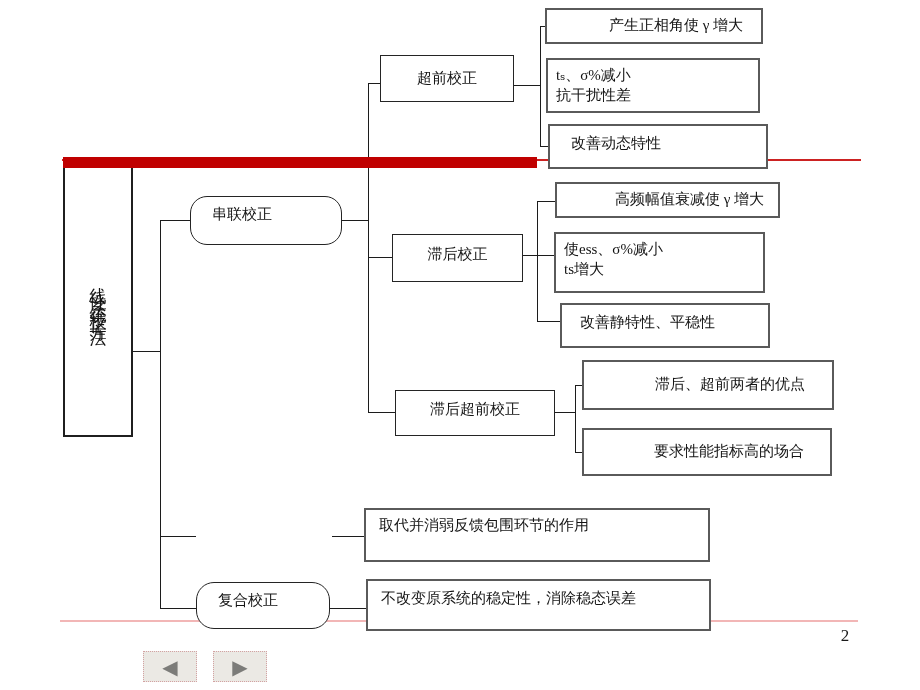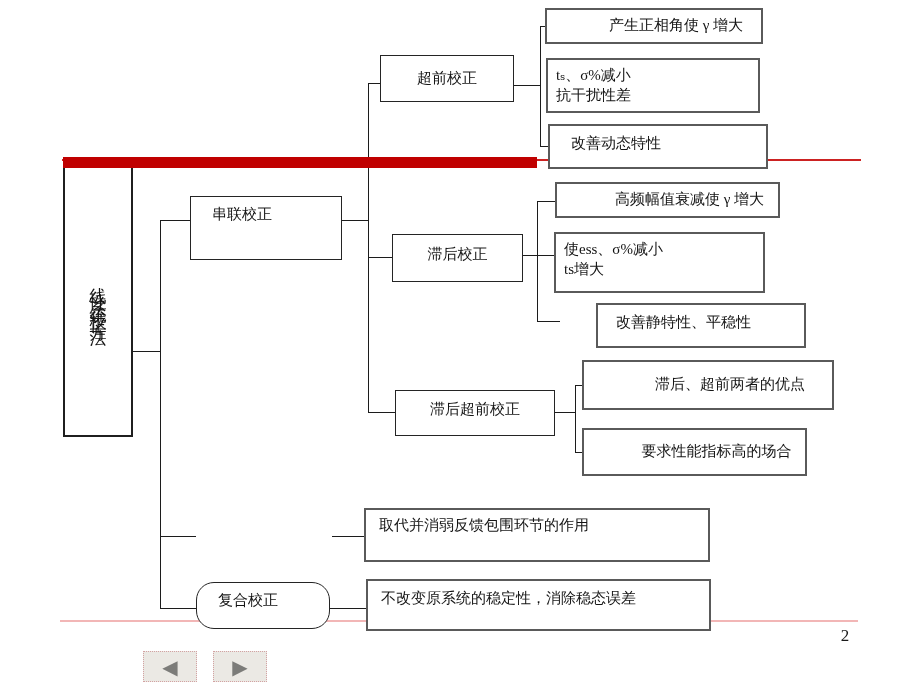--- a/index.html
+++ b/index.html
@@ -79,39 +79,39 @@
   <div class="vl" style="left:575px;top:385px;height:67px;"></div>
   <div class="hl" style="left:575px;top:385px;width:7px;"></div>
   <div class="hl" style="left:575px;top:452px;width:7px;"></div>
   <div class="hl" style="left:332px;top:536px;width:34px;"></div>
   <div class="hl" style="left:330px;top:608px;width:36px;"></div>
 
   <div class="rootbox">
     <span>线性系统校正方法</span>
   </div>
 
-  <div class="box thin topleft" style="left:190px;top:196px;width:152px;height:64px;padding-top:8px;">串联校正</div>
+  <div class="box thin topleft" style="left:190px;top:196px;width:152px;height:49px;padding-top:8px;border-radius:17px;">串联校正</div>
   <div class="box thin topleft" style="left:196px;top:582px;width:134px;height:47px;padding-top:8px;border-radius:18px;">复合校正</div>
 
   <div class="box thin center" style="left:380px;top:55px;width:134px;height:47px;">超前校正</div>
   <div class="box thin center" style="left:392px;top:234px;width:131px;height:48px;padding-bottom:6px;">滞后校正</div>
   <div class="box thin center" style="left:395px;top:390px;width:160px;height:46px;padding-bottom:6px;">滞后超前校正</div>
 
   <div class="box leaf center" style="left:545px;top:8px;width:218px;height:36px;">产生正相角使 γ 增大</div>
   <div class="box leaf topleft" style="left:546px;top:58px;width:214px;height:55px;padding-left:8px;">tₛ、σ%减小
 抗干扰性差</div>
   <div class="box leaf topleft" style="left:548px;top:124px;width:220px;height:45px;padding-top:8px;">改善动态特性</div>
 
   <div class="box leaf center" style="left:555px;top:182px;width:225px;height:36px;">高频幅值衰减使 γ 增大</div>
   <div class="box leaf topleft" style="left:554px;top:232px;width:211px;height:61px;padding-left:8px;">使ess、σ%减小
 ts增大</div>
-  <div class="box leaf padlg" style="left:560px;top:303px;width:210px;height:45px;margin-left:36px;">改善静特性、平稳性</div>
+  <div class="box leaf padlg" style="left:560px;top:303px;width:210px;height:45px;">改善静特性、平稳性</div>
 
   <div class="box leaf center" style="left:582px;top:360px;width:252px;height:50px;">滞后、超前两者的优点</div>
-  <div class="box leaf center" style="left:582px;top:428px;width:225px;height:48px;">要求性能指标高的场合</div>
+  <div class="box leaf center" style="left:582px;top:428px;width:250px;height:48px;">要求性能指标高的场合</div>
 
   <div class="box leaf topleft" style="left:364px;top:508px;width:346px;height:54px;padding-left:13px;">取代并消弱反馈包围环节的作用</div>
   <div class="box leaf topleft" style="left:366px;top:579px;width:345px;height:52px;padding-top:8px;padding-left:13px;">不改变原系统的稳定性，消除稳态误差</div>
 
   <div class="navbtn" style="left:143px;">
     <span>◀</span>
   </div>
   <div class="navbtn" style="left:213px;">
     <span>▶</span>
   </div>

